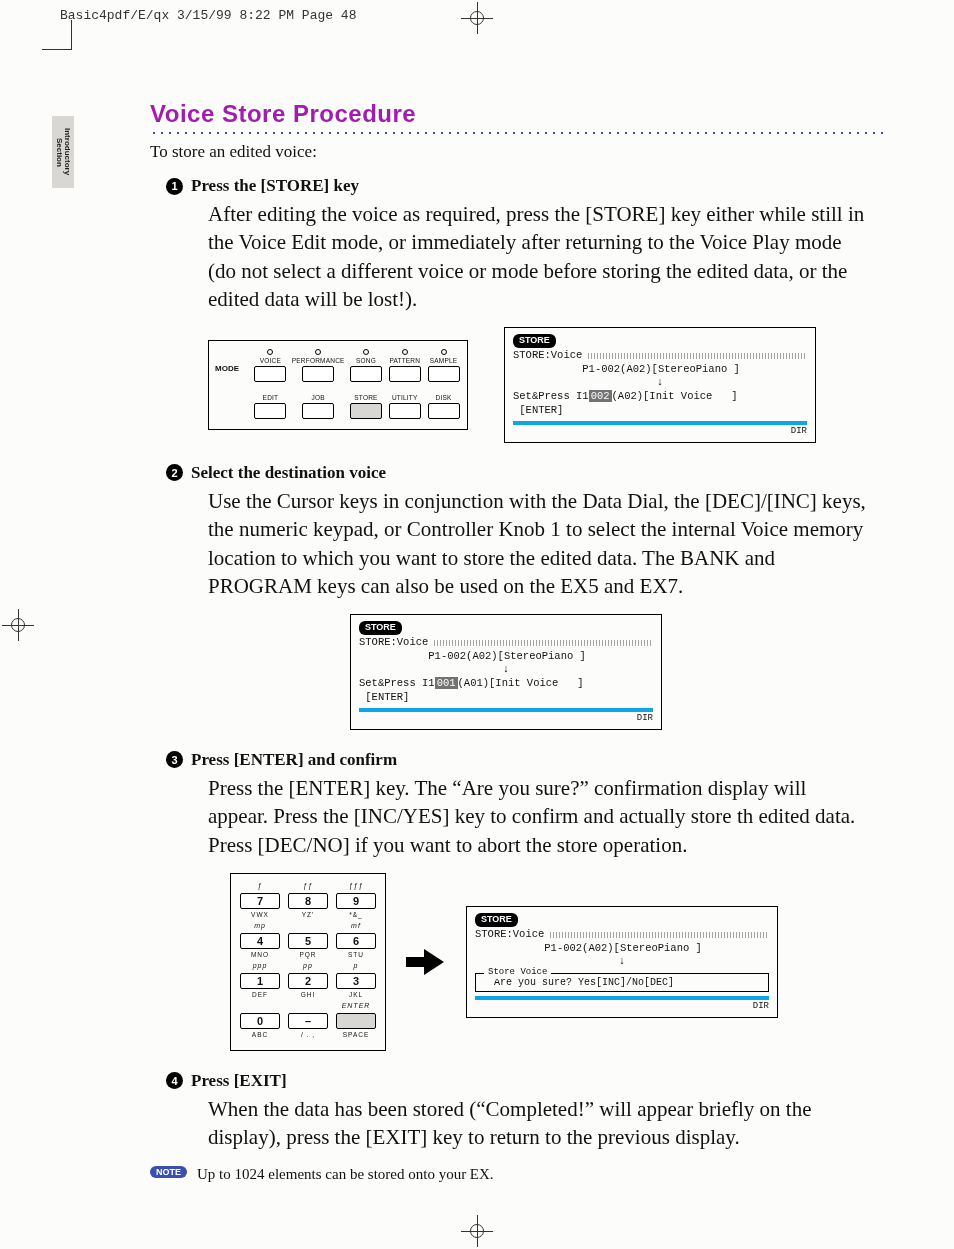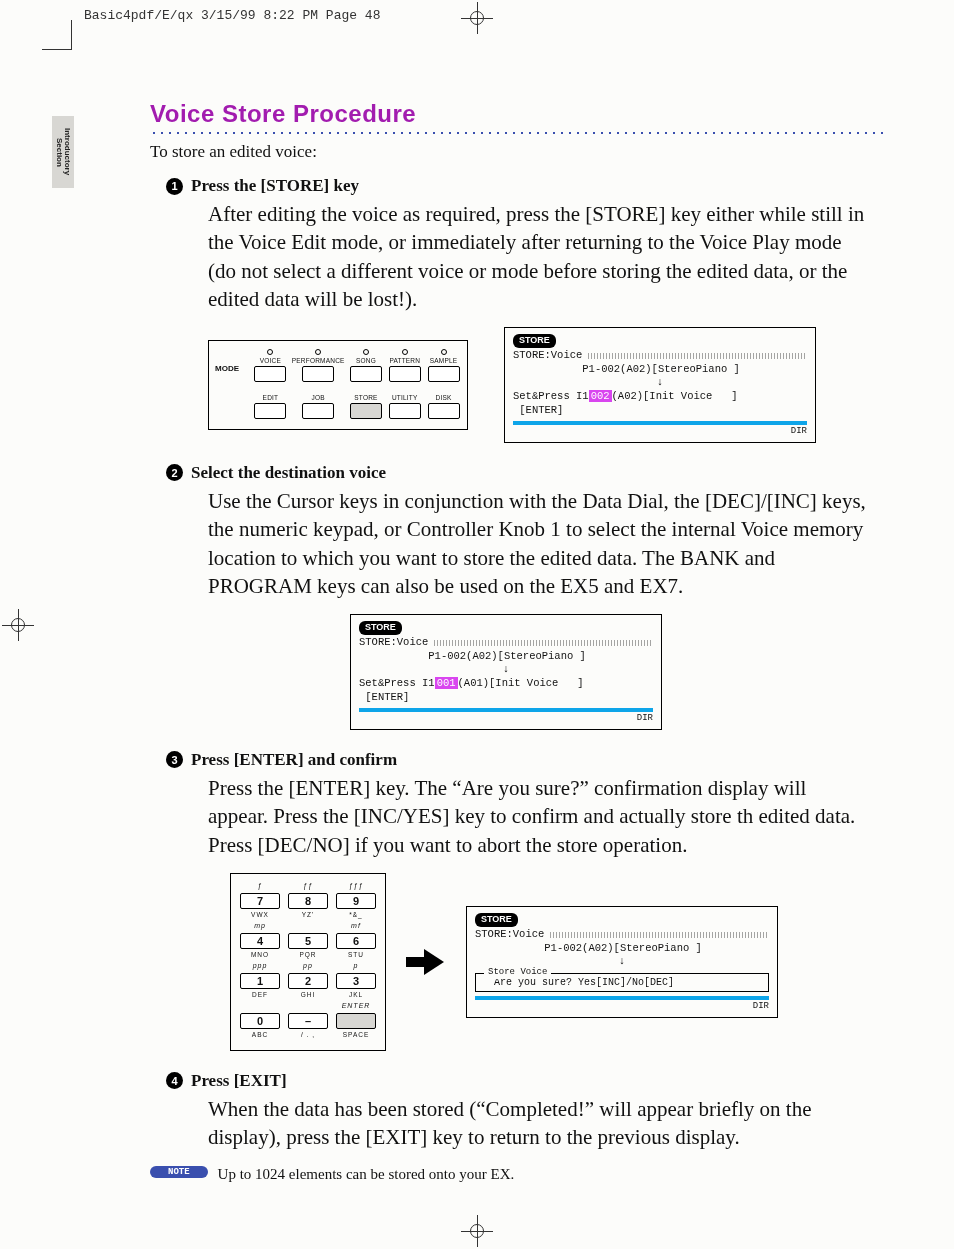--- a/index.html
+++ b/index.html
@@ -8,21 +8,21 @@
     height: 1249px;
     background: #fcfcfa;
     font-family: "Times New Roman", Times, serif;
     color: #111;
     position: relative;
     overflow: hidden;
   }
   .text-layer { position: relative; z-index: 1; }
   .header-line {
     position: absolute;
-    top: 8px; left: 84px;
+    top: 8px; left: 60px;
     font-family: "Courier New", monospace;
     font-size: 13px; color: #333;
   }
   .crop-ul { position: absolute; top: 20px; left: 42px; width: 30px; height: 30px; }
   .crop-ul::before { content: ""; position: absolute; bottom: 0; left: 0; right: 0; border-bottom: 1px solid #333; }
   .crop-ul::after  { content: ""; position: absolute; top: 0; bottom: 0; right: 0; border-right: 1px solid #333; }
   .crop-top-center { position: absolute; top: 6px; left: 50%; transform: translateX(-50%); }
   .crop-bot-center { position: absolute; bottom: 6px; left: 50%; transform: translateX(-50%); }
   .crop-left-center{ position: absolute; left: 6px; top: 50%; transform: translateY(-50%); }
   .reg-mark { width: 24px; height: 24px; position: relative; }
@@ -95,21 +95,21 @@
     font-family: Arial, Helvetica, sans-serif; font-size: 9px; font-weight: bold;
     padding: 1px 6px; border-radius: 6px;
   }
   .lcd .wave-line { margin-top: 1px; display:flex; align-items:center; gap:6px; white-space: nowrap; }
   .lcd .wave-line .label { flex-shrink: 0; }
   .lcd .wave { flex:1; height:6px;
     background-image: repeating-linear-gradient(90deg,#000 0 1px, transparent 1px 3px);
     opacity:.35; min-width: 40px;
   }
   .lcd .row { white-space: pre; }
-  .lcd .hi { background:#d946ef; color:#fff; padding:0 2px; }
+  .lcd .hi { background:#737373; color:#fff; padding:0 2px; }
   .lcd .dir { text-align:right; font-size:9px; margin-top:4px; border-top:4px solid #0ea5e9; padding-top:1px; }
   .lcd-small-wrap { margin: 8px 0 20px 200px; width: 312px; }
 
   
   .keypad {
     border: 1.6px solid #000; padding: 8px; width: 156px;
     font-family: Arial, Helvetica, sans-serif; font-size: 8px; text-align:center;
   }
   .kp-row { display:flex; gap:8px; justify-content:center; margin-bottom:2px; }
   .kp-cell { width: 40px; }
@@ -128,22 +128,22 @@
     border:1px solid #000; padding:2px 18px; margin-top:4px; font-size:10px;
     position:relative;
   }
   .lcd .confirm-box .cb-title {
     position:absolute; top:-7px; left:8px; background:#fcfcfa; padding:0 4px; font-size:9px;
   }
 
   .note-row { display:flex; gap:10px; align-items:flex-start; margin-top:12px; }
   .note-badge {
     background:#3a4fae; color:#fff; border-radius:8px;
-    font-family: Liberation Mono, monospace; font-size:9px; font-weight:bold;
-    padding:1px 18px;
+    font-family: Liberation Sans, sans-serif; font-size:9px; font-weight:bold;
+    padding:1px 6px;
   }
   .note-text { font-size:15px; }
 </style>
 </head>
 <body>
 
 <div class="crop-ul"></div>
 <div class="crop-top-center">
     <div class="reg-mark">
       <div class="reg-circ"></div>

